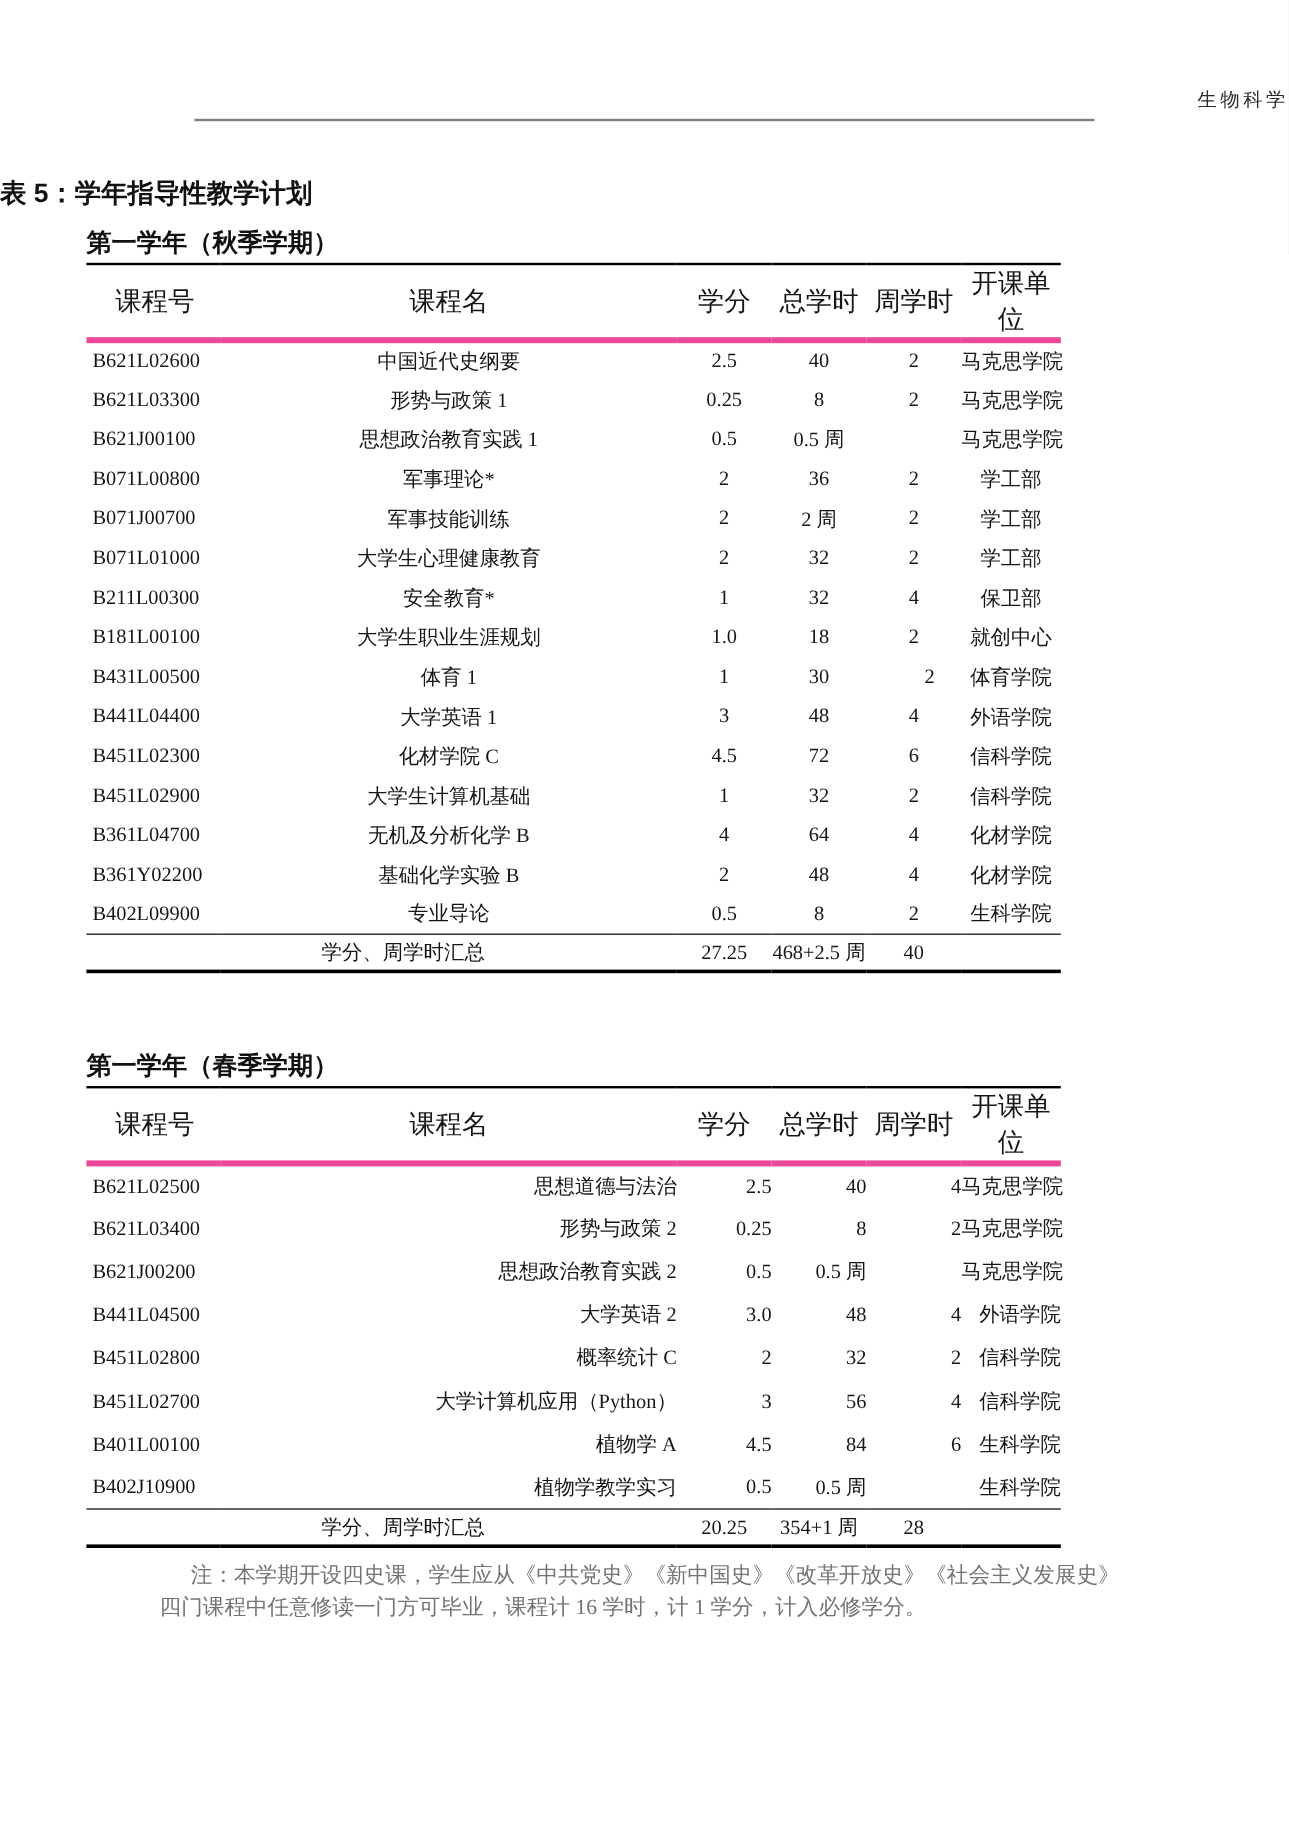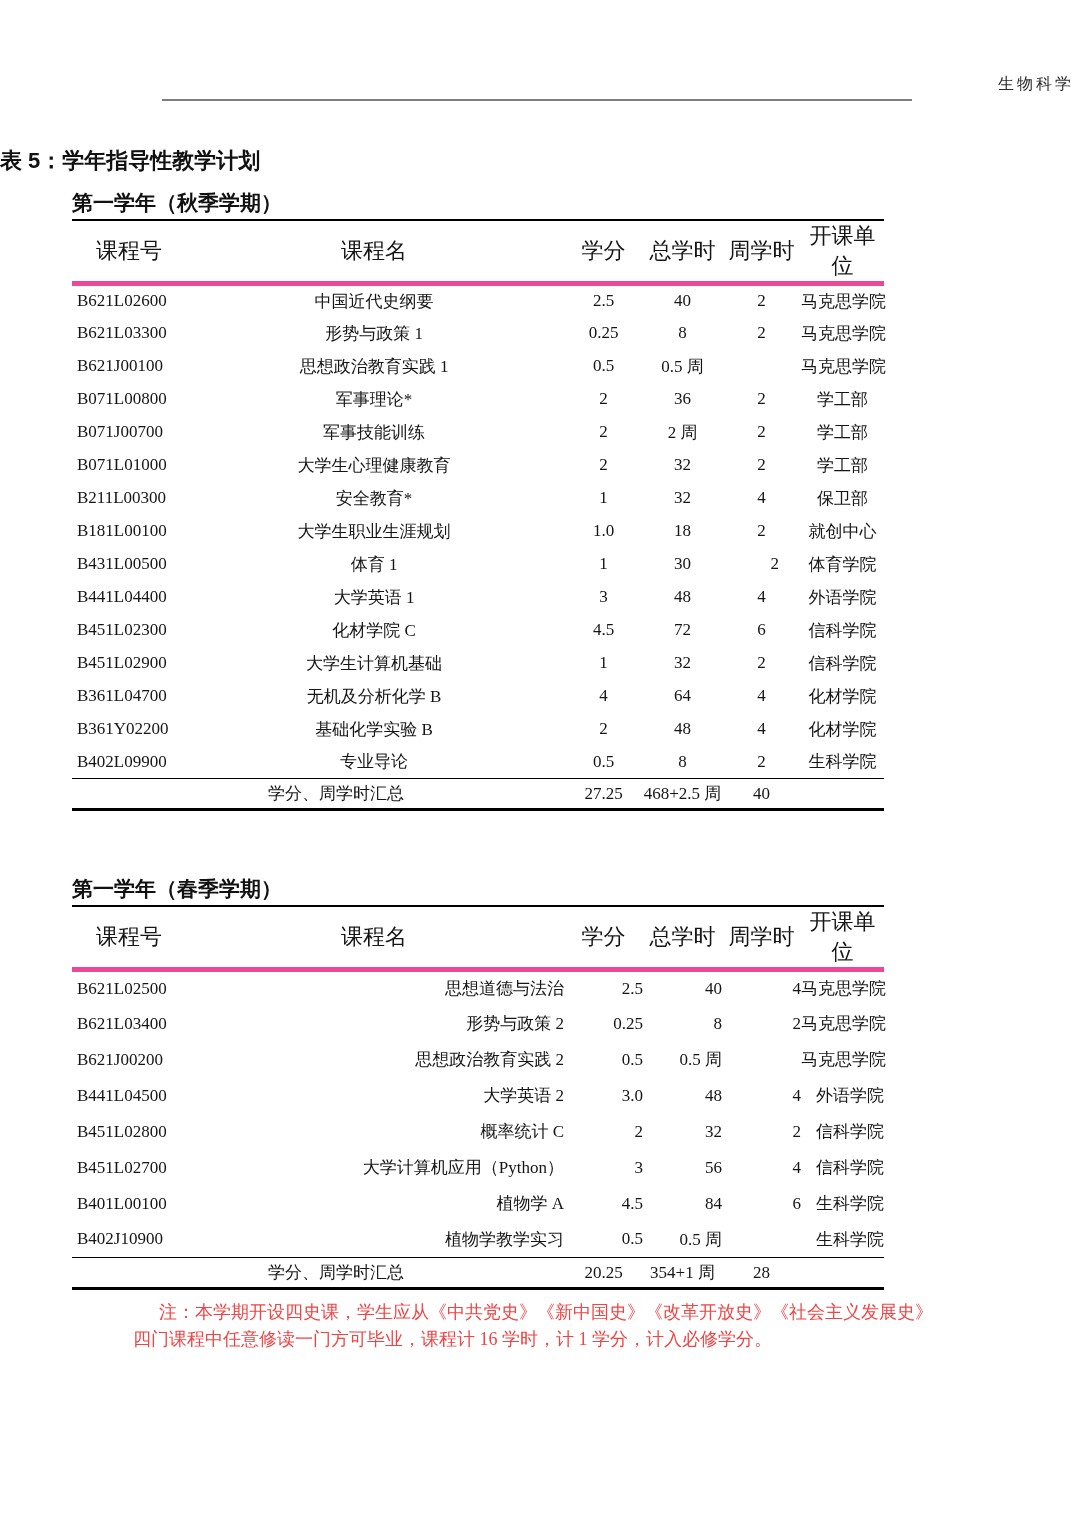--- a/index.html
+++ b/index.html
@@ -95,21 +95,21 @@
     white-space:nowrap;
   }
   table.course-table tfoot td.summary-label { padding-left:36px; }
 
   
   .footnote {
     margin:9px 0 0 133px;
     width:812px;
     font-size:18px;
     line-height:27px;
-    color:#ef4444;
+    color:#737373;
   }
   .footnote .fn-line1 { text-indent:26px; }
 </style>
 </head>
 <body>
 
 <div class="page">
 
   <div class="doc-header">
     <span>生物科学</span>

